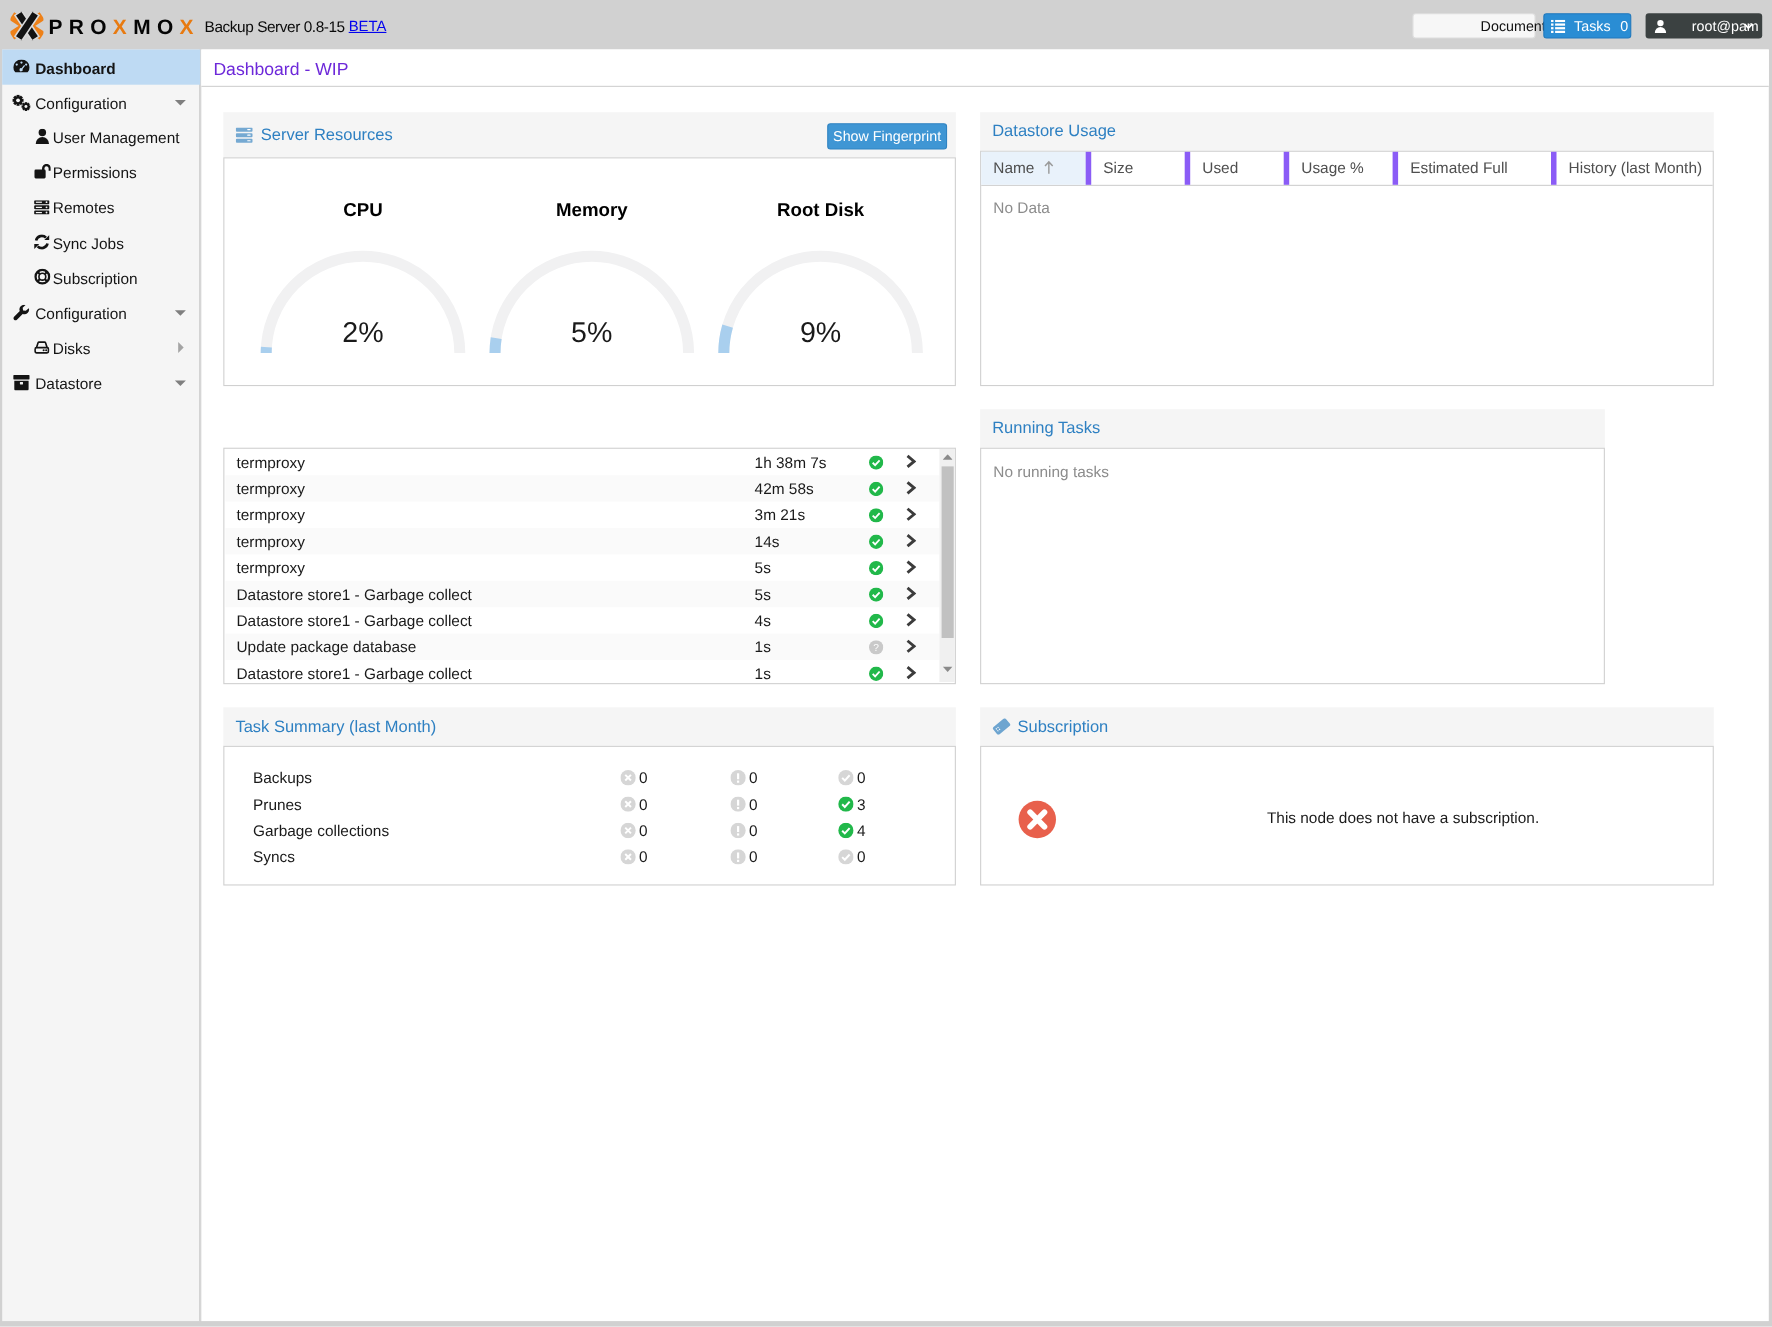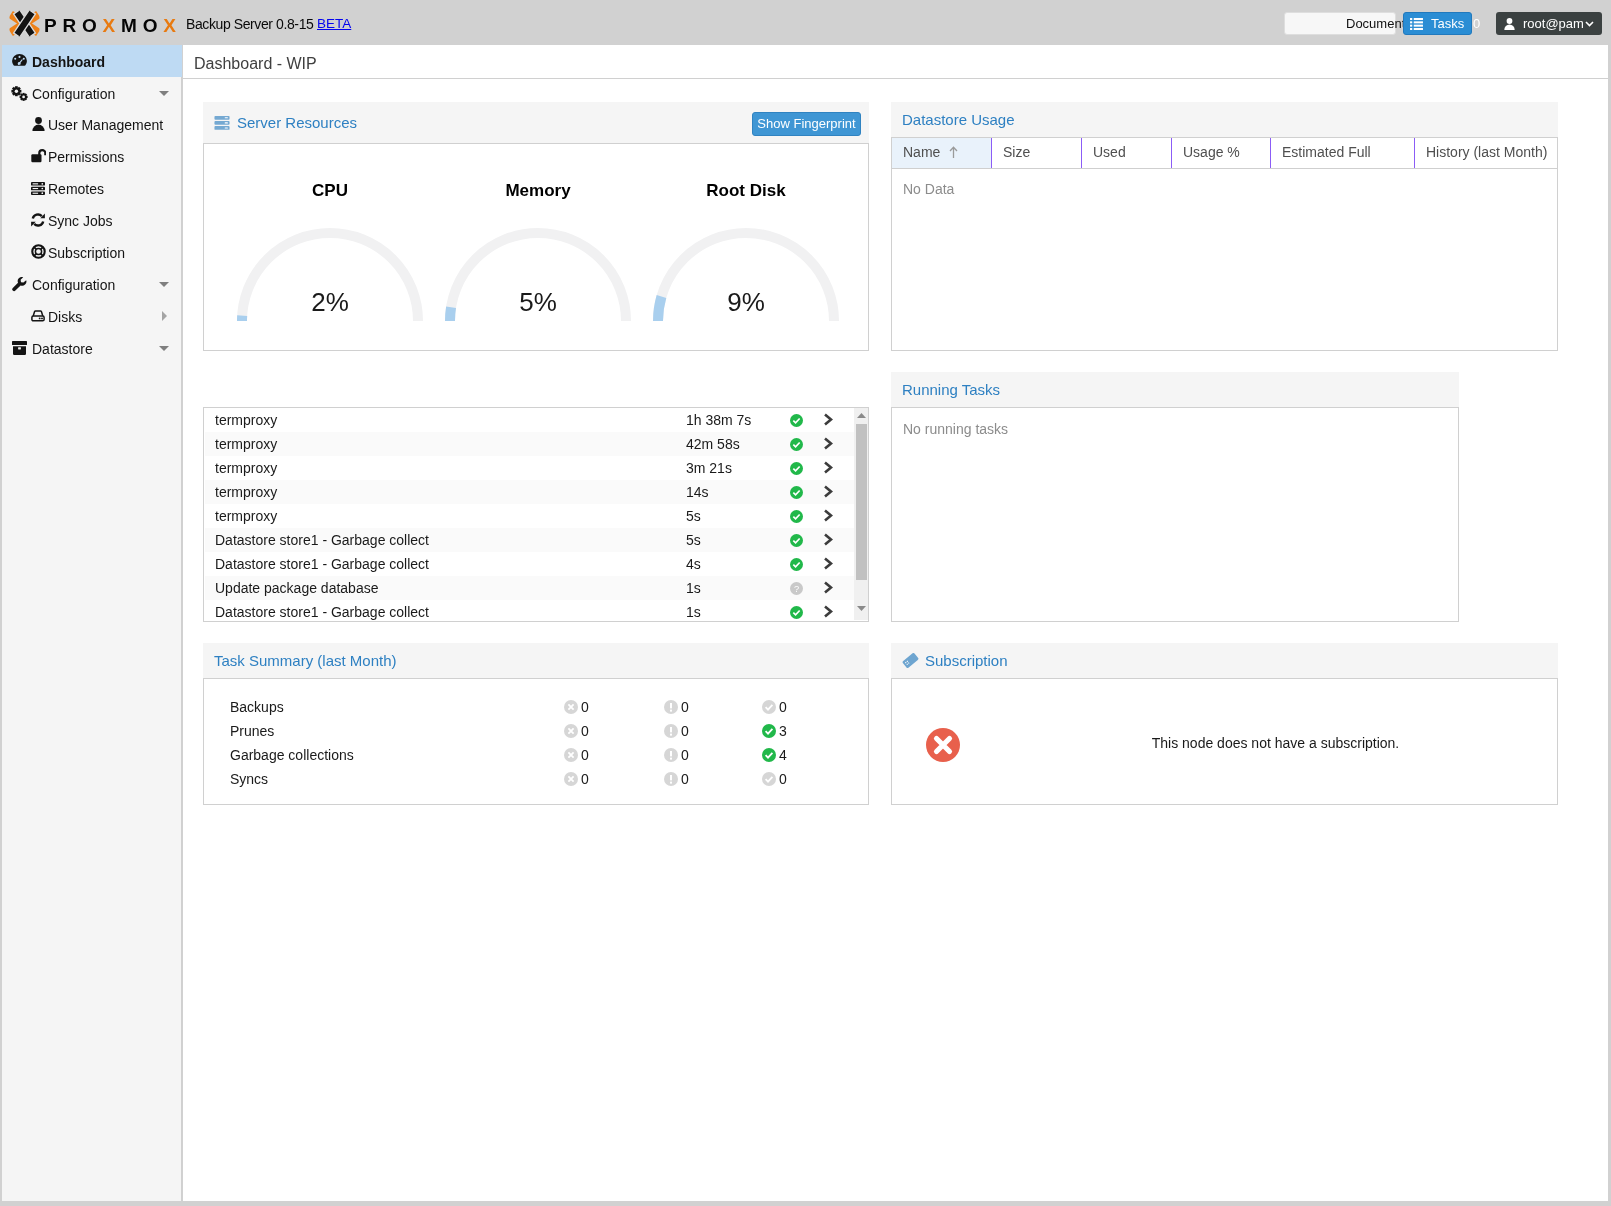--- a/index.html
+++ b/index.html
@@ -2,48 +2,48 @@
 <html><head>
 <meta charset="utf-8">
 <style>
 * { margin:0; padding:0; box-sizing:border-box; }
 html,body { width:1611px; height:1206px; overflow:hidden; }
 body { font-family:"Liberation Sans", sans-serif; background:#d1d1d1; }
 #app { position:absolute; left:0; top:0; width:1611px; height:1206px; }
 #topbar { position:absolute; left:0; top:0; width:1611px; height:45px; background:#d1d1d1; }
 #sidebar { position:absolute; left:2px; top:45px; width:180px; height:1156px; background:#f5f5f5; border-right:1px solid #d0d0d0; }
 #contentbg { position:absolute; left:183px; top:45px; width:1425px; height:1156px; background:#fff; }
-#titlebar { position:absolute; left:183px; top:45px; width:1425px; height:34px; background:#fff; border-bottom:1px solid #d0d0d0; color:#404040; font-size:16px; line-height:37px; padding-left:11px; }
+#titlebar { position:absolute; left:183px; top:45px; width:1425px; height:34px; background:#fff; border-bottom:1px solid #d0d0d0; color:#6d28d9; font-size:16px; line-height:37px; padding-left:11px; }
 
 #logotext { position:absolute; left:44px; top:15px; font-size:19px; font-weight:bold; letter-spacing:5.8px; color:#050505; }
 #logotext .ox { color:#e87a10; }
 #brand { position:absolute; left:186px; top:16px; font-size:14px; letter-spacing:-0.4px; color:#0a0a0a; }
 #beta { position:absolute; left:317px; top:16px; font-size:13.5px; color:#0404ee; text-decoration:underline; }
 .tbtn { position:absolute; top:12px; height:23px; border-radius:3px; font-size:13px; display:flex; align-items:center; }
 #btn-doc { left:1284px; width:112px; background:#f7f7f7; border:1px solid #dedede; color:#111;gap:24px; }
-#btn-tasks { left:1403px; width:69px; background:#2a8dd4; border:1px solid #2179bd; color:#fff; }
+#btn-tasks { left:1403px; width:80px; background:#2a8dd4; border:1px solid #2179bd; color:#fff; }
 #btn-user { left:1496px; width:106px; background:#3b4141; color:#fff; }
 
 .sitem { position:absolute; left:2px; width:180px; height:32px; font-size:14px; color:#141414; }
 .sitem .lbl { position:absolute; top:8.5px; }
 .sitem svg { position:absolute; }
 .sel { background:#bedaf3;font-weight:bold; }
 .caret-d { position:absolute; left:157px; top:14px; width:0; height:0; border-left:5px solid transparent; border-right:5px solid transparent; border-top:5px solid #7f7f7f; }
 .caret-r { position:absolute; left:160px; top:11px; width:0; height:0; border-top:5px solid transparent; border-bottom:5px solid transparent; border-left:5px solid #a4a4a4; }
 
 .panel { position:absolute; }
 .phead { position:absolute; left:0; top:0; right:0; background:#f5f5f5; display:flex; align-items:center; padding-left:11px; color:#2e80c2; font-size:15px; }
 .pbody { position:absolute; left:0; right:0; bottom:0; background:#fff; border:1px solid #d0d0d0; }
 .bluebtn { background:#3f96d4; border:1px solid #3083c1; border-radius:3px; color:#fff; font-size:13px; }
 
 .gcol { position:absolute; top:0; width:208px; text-align:center; }
 .glabel { font-size:17px; font-weight:bold; color:#000; }
 .gpct { position:absolute; width:100%; text-align:center; font-size:26px; color:#1a1a1a; }
 
-.dhcell { position:absolute; top:0; height:30px; border-right:1px solid #8b5cf6; font-size:14px; color:#4f4f4f; line-height:29px; padding-left:11px; }
+.dhcell { position:absolute; top:0; height:30px; border-right:5px solid #8b5cf6; font-size:14px; color:#4f4f4f; line-height:29px; padding-left:11px; }
 
 .trow { position:absolute; left:1px; width:649px; height:24px; font-size:14px; color:#1a1a1a; }
 .trow.alt { background:#fafafa; }
 .trow .tname { position:absolute; left:10px; top:4px; }
 .trow .tdur { position:absolute; left:481px; top:4px; }
 .ticon { position:absolute; left:585px; top:6px; }
 .tchev { position:absolute; left:618px; top:5px; }
 
 .srow { position:absolute; font-size:14px; color:#1a1a1a; height:24px; }
 .srow .slbl { position:absolute; left:26px; top:4px; }
@@ -110,21 +110,21 @@
         <span style="position:absolute;left:69px">0</span>
       </div>
     <div class="tbtn" id="btn-user">
         <span style="margin-left:8px"></span>
         <svg width="11" height="12" viewBox="0 0 11 12">
           <g fill="#fff">
             <circle cx="5.5" cy="3" r="2.9"></circle>
             <path d="M0.3 12 a5.2 5.5 0 0 1 10.4 0 z"></path>
           </g>
         </svg>
-        <span style="margin-left:8px">root@pam</span>
+        <span style="margin-left:23px">root@pam</span>
         <svg width="9" height="6" viewBox="0 0 9 6" style="position:absolute;left:89px;top:9px">
           <path d="M1 1 L4.5 4.5 L8 1" stroke="#fff" stroke-width="1.6" fill="none"></path>
         </svg>
       </div>
   </div>
   <div id="sidebar"></div>
   <div id="contentbg"></div>
   <div id="titlebar">Dashboard - WIP</div>
 
   <div class="sitem sel" style="top:45px">

